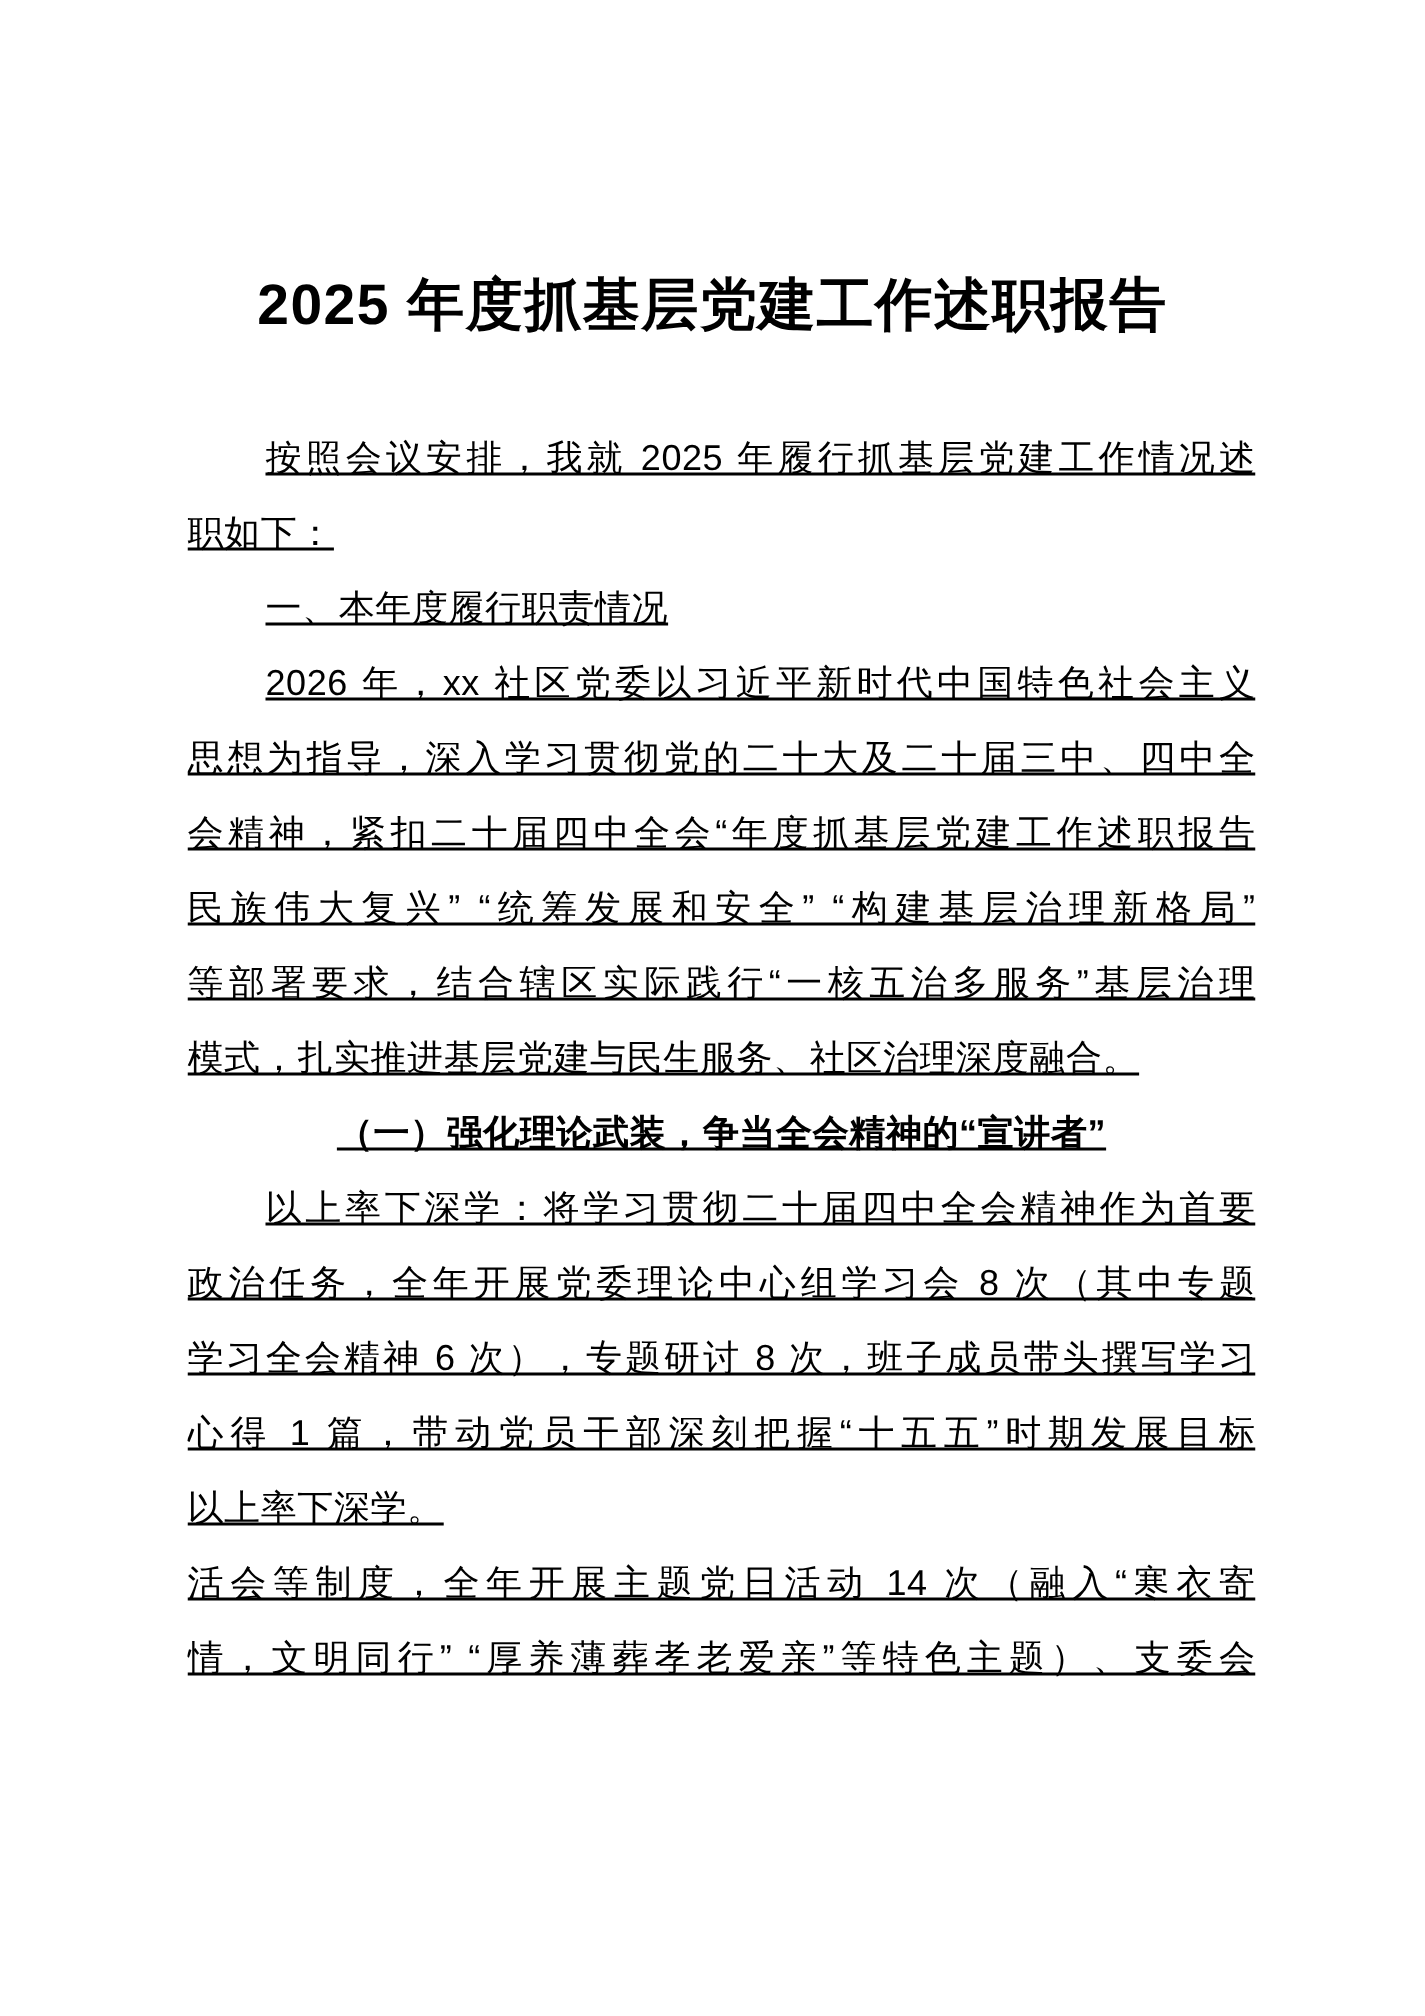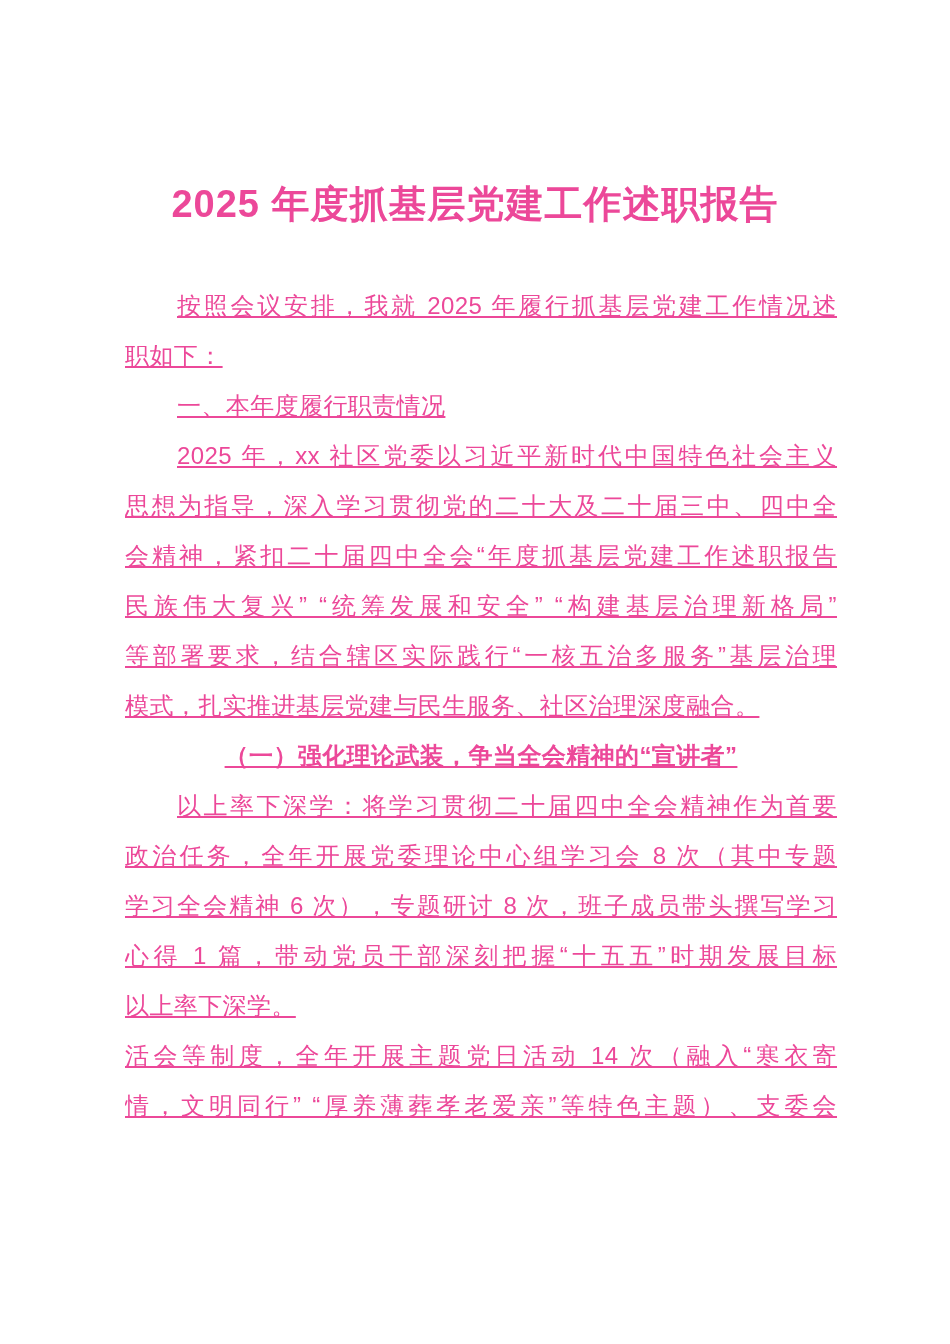--- a/index.html
+++ b/index.html
@@ -7,21 +7,21 @@
     padding: 0;
     background: #ffffff;
   }
   .page {
     position: relative;
     width: 950px;
     height: 1344px;
     background: #ffffff;
     overflow: hidden;
     font-family: "Liberation Sans", sans-serif;
-    color: #ec4899;
+    color: #000000;
   }
   .title {
     position: absolute;
     top: 176px;
     left: 0;
     width: 950px;
     margin: 0;
     text-align: center;
     font-size: 38px;
     line-height: 56px;
@@ -62,21 +62,21 @@
 </style>
 </head>
 <body>
 
 <div class="page">
   <h1 class="title">2025 年度抓基层党建工作述职报告</h1>
   <div class="body">
     <div class="line indent fill">按照会议安排，我就 2025 年履行抓基层党建工作情况述</div>
     <div class="line">职如下：</div>
     <div class="line indent">一、本年度履行职责情况</div>
-    <div class="line indent fill">2025 年，xx 社区党委以习近平新时代中国特色社会主义</div>
+    <div class="line indent fill">2026 年，xx 社区党委以习近平新时代中国特色社会主义</div>
     <div class="line fill">思想为指导，深入学习贯彻党的二十大及二十届三中、四中全</div>
     <div class="line fill">会精神，紧扣二十届四中全会“年度抓基层党建工作述职报告</div>
     <div class="line fill">民族伟大复兴” “统筹发展和安全” “构建基层治理新格局”</div>
     <div class="line fill">等部署要求，结合辖区实际践行“一核五治多服务”基层治理</div>
     <div class="line">模式，扎实推进基层党建与民生服务、社区治理深度融合。</div>
     <div class="line center bold">（一）强化理论武装，争当全会精神的“宣讲者”</div>
     <div class="line indent fill">以上率下深学：将学习贯彻二十届四中全会精神作为首要</div>
     <div class="line fill">政治任务，全年开展党委理论中心组学习会 8 次（其中专题</div>
     <div class="line fill">学习全会精神 6 次），专题研讨 8 次，班子成员带头撰写学习</div>
     <div class="line fill">心得 1 篇，带动党员干部深刻把握“十五五”时期发展目标</div>

